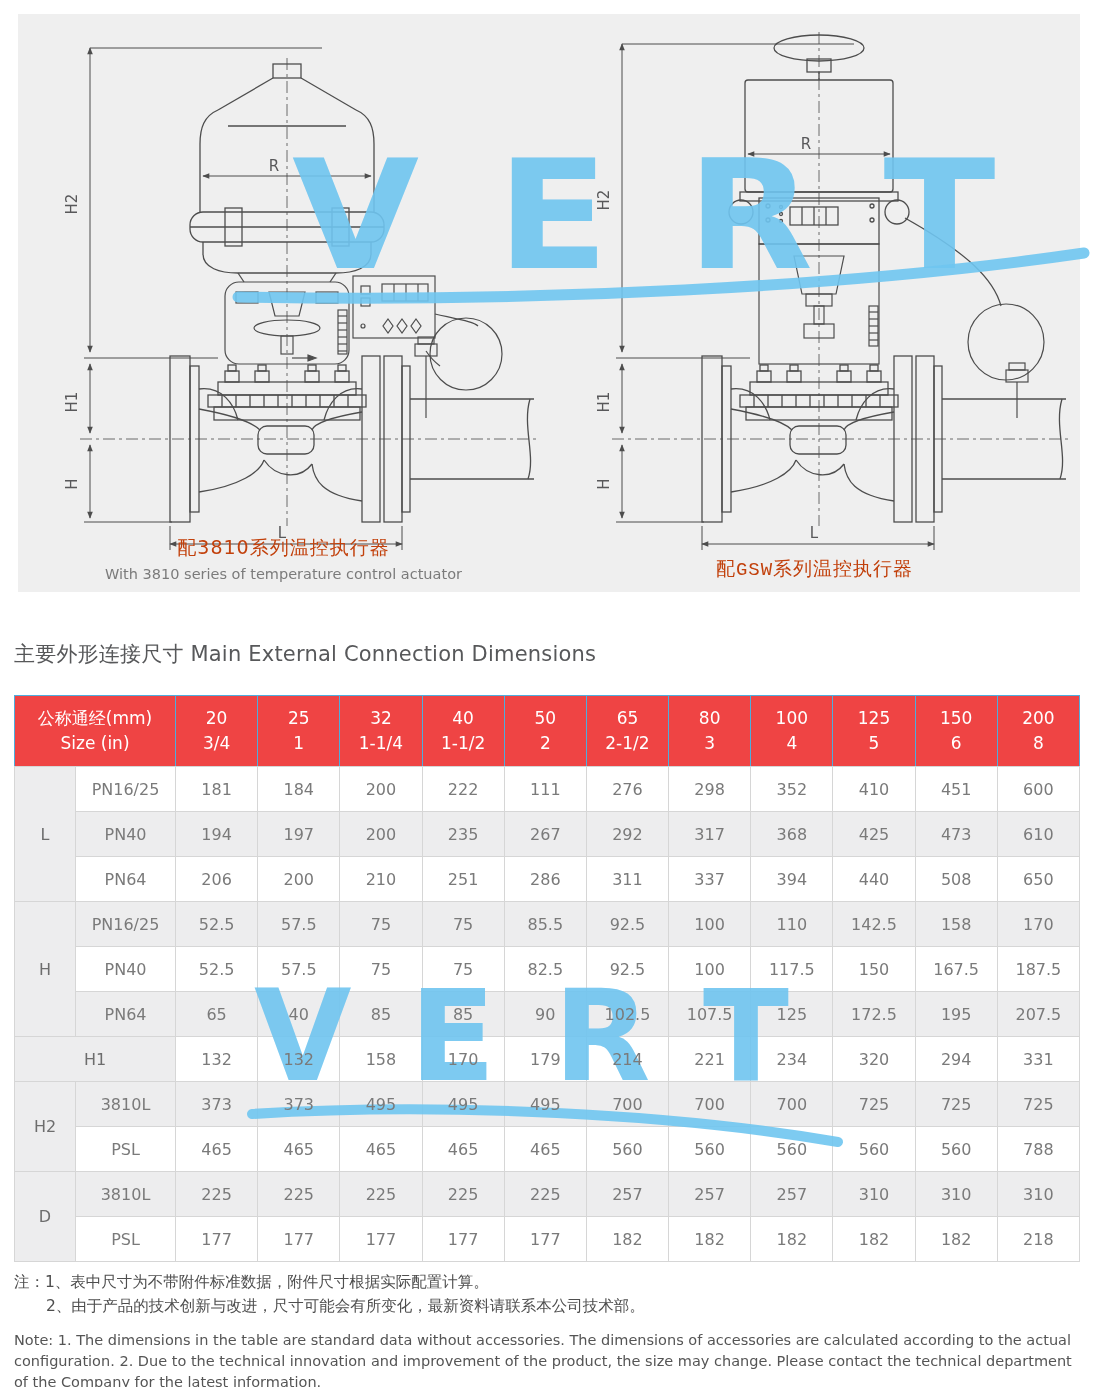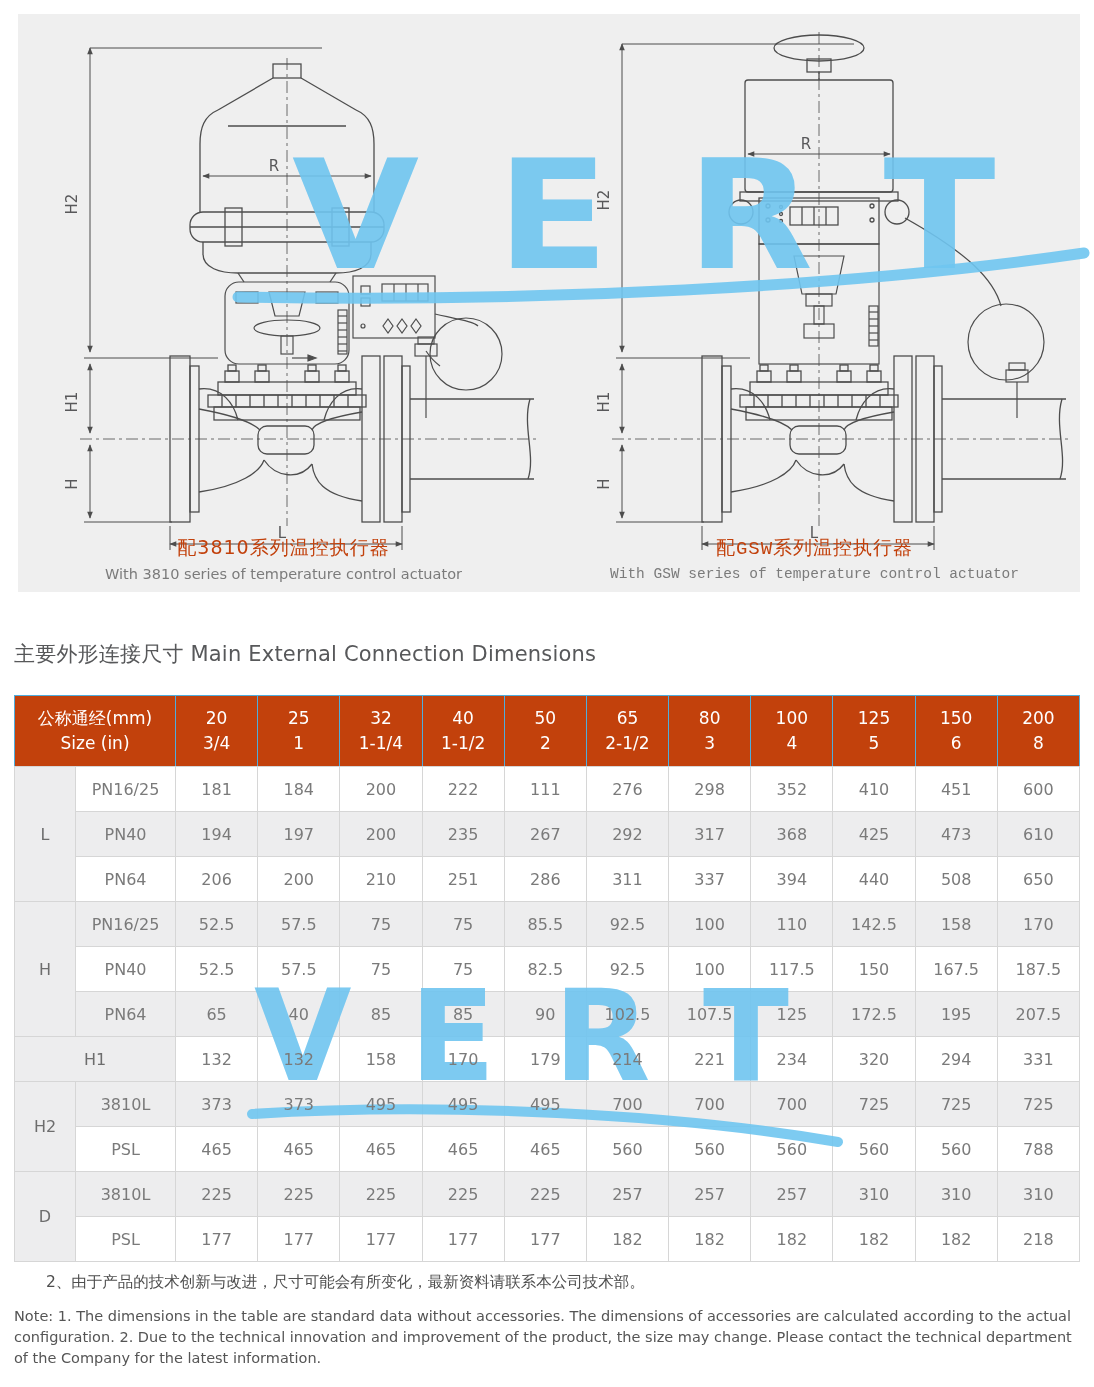--- a/index.html
+++ b/index.html
@@ -14,21 +14,21 @@
   .caption.cap-left{left:0;}
   .caption.cap-right{right:0;font-family:Liberation Mono, monospace;}
   .cap-cn{font-size:19px;color:#c2410c;letter-spacing:1px;}
   .cap-en{font-size:14.5px;color:#7b7b7b;margin-top:5px;}
   
   .section-title{position:absolute;left:14px;top:640px;margin:0;font-size:21px;font-weight:normal;
                  color:#57585a;letter-spacing:0.2px;}
   
   table{position:absolute;left:14px;top:695px;width:1066px;border-collapse:collapse;table-layout:fixed;}
   th,td{border:1px solid #d6d6d6;text-align:center;padding:0;}
-  thead th{background:#c2410c;color:#fff;font-weight:normal;height:70px;font-size:17px;
+  thead th{background:#ef4444;color:#fff;font-weight:normal;height:70px;font-size:17px;
            border:1px solid #4faddd;border-bottom:1px solid #d6d6d6;line-height:1.45;}
   tbody th,tbody td{height:44px;font-size:16px;color:#7a7a7a;font-weight:normal;background:#fff;}
   tbody th.gcell{background:#ededee;color:#6d6d6d;}
   tr.odd td{background:#ededee;}
   td span,th span{position:relative;z-index:6;}
   
   .wm-text{position:absolute;z-index:5;pointer-events:none;color:#6fc5f0;font-weight:bold;
            line-height:1;opacity:.9;white-space:nowrap;}
   #wm-top{left:292px;top:140px;font-size:152px;letter-spacing:72px;transform:scaleX(1.08);transform-origin:left top;}
   #wm-bottom{left:254px;top:974px;font-size:126px;letter-spacing:58px;}
@@ -284,21 +284,20 @@
       <text x="260" y="524">L</text>
     </g>
   </svg>
 
   <div class="caption cap-left">
     <div class="cap-cn">配3810系列温控执行器</div>
     <div class="cap-en">With 3810 series of temperature control actuator</div>
   </div>
   <div class="caption cap-right">
     <div class="cap-cn">配GSW系列温控执行器</div>
-    <div class="cap-en">With GSW series of temperature control actuator</div>
   </div>
 </div>
 
 <h2 class="section-title">主要外形连接尺寸 Main External Connection Dimensions</h2>
 
 <table id="dim-table">
   <colgroup>
     <col style="width:61px">
       <col style="width:100px">
     <col span="11">
@@ -520,15 +519,16 @@
 <div id="wm-top" class="wm-text">VERT</div>
 <svg class="wm-swoosh" style="left:232px;top:245px;" width="860" height="70" viewBox="0 0 860 70">
   <path d="M6,52 C300,58 620,42 852,8" stroke="#6fc5f0" stroke-width="11" fill="none" stroke-linecap="round" opacity=".9"></path>
 </svg>
 <div id="wm-bottom" class="wm-text">VERT</div>
 <svg class="wm-swoosh" style="left:246px;top:1098px;" width="600" height="60" viewBox="0 0 600 60">
   <path d="M6,16 C200,4 430,16 592,44" stroke="#6fc5f0" stroke-width="10" fill="none" stroke-linecap="round" opacity=".9"></path>
 </svg>
 
 <div class="notes">
+  <div class="note-cn">注：1、表中尺寸为不带附件标准数据，附件尺寸根据实际配置计算。</div>
   <div class="note-cn note-cn2">2、由于产品的技术创新与改进，尺寸可能会有所变化，最新资料请联系本公司技术部。</div>
   <div class="note-en">Note: 1. The dimensions in the table are standard data without accessories. The dimensions of accessories are calculated according to the actual configuration. 2. Due to the technical innovation and improvement of the product, the size may change. Please contact the technical department of the Company for the latest information.</div>
 </div>
 
 </body></html>

